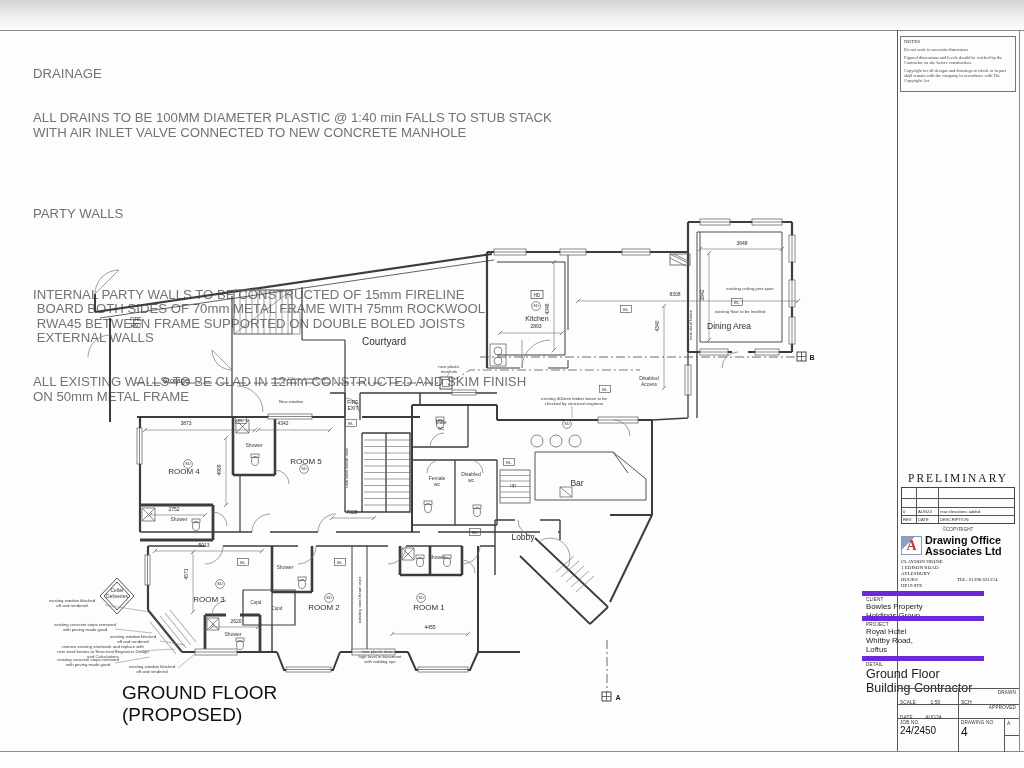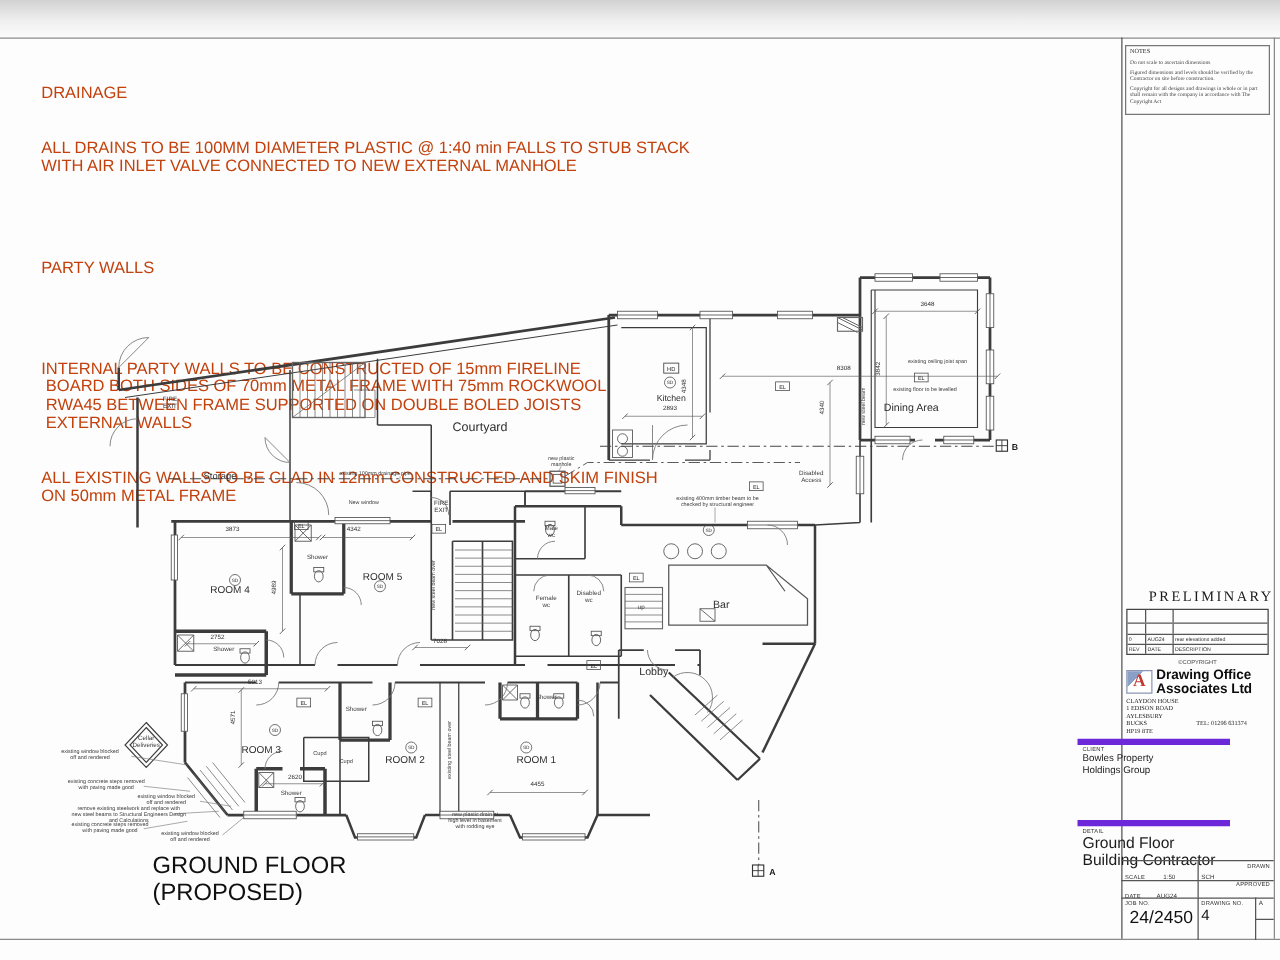--- a/index.html
+++ b/index.html
@@ -4,32 +4,32 @@
 <style>
   html,body{margin:0;padding:0;background:#ffffff;}
   #sheet{position:relative;width:1024px;height:768px;background:#fdfdfd;overflow:hidden;
          font-family:"Liberation Sans",sans-serif;color:#111;}
   #top-band{position:absolute;left:0;top:0;width:1024px;height:30px;
             background:linear-gradient(180deg,#d2d2d2 0%,#efefef 55%,#fbfbfb 100%);}
   .hline{position:absolute;background:#8a8a8a;height:1px;}
   .vline{position:absolute;background:#8a8a8a;width:1px;}
   .tb-line{background:#555;}
   
-  #spec-notes{position:absolute;left:33px;top:38px;font-size:13.2px;line-height:14.6px;color:#c2410c;}
+  #spec-notes{position:absolute;left:33px;top:38px;font-size:13.2px;line-height:14.6px;color:#737373;}
   #spec-notes .grp{margin-bottom:8px;}
   #spec-notes div{white-space:pre;}
   
   #plan-caption{position:absolute;left:122px;top:682px;font-size:19px;line-height:22px;color:#101010;}
   
   .tb-label{font-size:4.6px;color:#333;letter-spacing:.2px;}
   #notes-box{position:absolute;left:900px;top:36px;width:116px;height:56px;border:0.5px solid #777;
              padding:2px 3px;box-sizing:border-box;font-family:"Liberation Serif",serif;}
   #notes-box .t{font-size:5px;margin-bottom:3px;color:#222;}
   #notes-box .p div{font-size:4.4px;line-height:5px;color:#444;margin-bottom:3px;white-space:normal;}
-  #preliminary{position:absolute;left:897px;top:472px;width:122px;text-align:right;
+  #preliminary{position:absolute;left:897px;top:472px;width:122px;text-align:center;
                font-family:"Liberation Serif",serif;font-size:11.5px;letter-spacing:2px;color:#1a1a1a;}
   #rev-table{position:absolute;left:901px;top:487px;width:114px;height:37px;border:0.8px solid #444;
              display:grid;grid-template-rows:1fr 1fr 8px 8px;box-sizing:border-box;}
   #rev-table .r{display:grid;grid-template-columns:14px 22px 1fr;border-top:0.6px solid #555;}
   #rev-table .r:first-child{border-top:none;}
   #rev-table .c{border-left:0.6px solid #555;font-size:4.2px;line-height:7px;padding-left:1px;
                 overflow:hidden;white-space:nowrap;color:#333;}
   #rev-table .c:first-child{border-left:none;}
   #copyright{position:absolute;left:897px;top:527px;width:122px;text-align:center;font-size:4.6px;color:#444;}
   #logo-row{position:absolute;left:901px;top:535px;width:116px;display:flex;align-items:center;gap:3px;}
@@ -43,38 +43,38 @@
   #tel{position:absolute;left:957px;top:577px;font-family:"Liberation Serif",serif;font-size:5px;color:#222;}
   .tb-sec{position:absolute;left:862px;width:122px;border-top:5px solid #6d28d9;padding:1px 0 0 4px;box-sizing:border-box;}
   #sec-client{top:591px;height:25px;}
   #sec-project{top:616px;height:40px;}
   #sec-detail{top:656px;height:32px;}
   .tb-val8 div{font-size:7.8px;line-height:9px;color:#222;}
   #detail-val div{font-size:12.5px;line-height:14px;color:#1b1b1b;}
   #info-grid{position:absolute;left:897px;top:688px;width:122px;height:63px;box-sizing:border-box;border-top:1px solid #555;}
   #info-grid .cell{position:absolute;box-sizing:border-box;}
   .small-val{font-size:5px;color:#333;}
-  #job-val{font-size:14px;color:#111;text-align:center;}
+  #job-val{font-size:10px;color:#111;}
   #dwg-val{font-size:12px;color:#111;}
   svg text{font-family:"Liberation Sans",sans-serif;}
 </style>
 </head>
 <body>
 
 <div id="sheet">
   <div id="top-band"></div>
   <div class="hline" style="left:0;top:30px;width:1024px;"></div>
   <div class="hline" style="left:0;top:751px;width:1024px;"></div>
   <div class="vline tb-line" style="left:897px;top:30px;height:721px;"></div>
   <div class="vline" style="left:1019px;top:30px;height:721px;"></div>
 
   <div id="spec-notes">
     <div class="grp">
       <div>DRAINAGE</div>
-      <div><div>ALL DRAINS TO BE 100MM DIAMETER PLASTIC @ 1:40 min FALLS TO STUB STACK</div><div>WITH AIR INLET VALVE CONNECTED TO NEW EXTERNAL MANHOLE</div></div>
+      <div><div>ALL DRAINS TO BE 100MM DIAMETER PLASTIC @ 1:40 min FALLS TO STUB STACK</div><div>WITH AIR INLET VALVE CONNECTED TO NEW CONCRETE MANHOLE</div></div>
     </div>
     <div class="grp">
       <div>PARTY WALLS</div>
     </div>
     <div class="grp">
       <div><div>INTERNAL PARTY WALLS TO BE CONSTRUCTED OF 15mm FIRELINE</div><div> BOARD BOTH SIDES OF 70mm METAL FRAME WITH 75mm ROCKWOOL</div><div> RWA45 BETWEEN FRAME SUPPORTED ON DOUBLE BOLED JOISTS</div><div> EXTERNAL WALLS</div></div>
       <div><div>ALL EXISTING WALLS TO BE CLAD IN 12mm CONSTRUCTED AND SKIM FINISH</div><div>ON 50mm METAL FRAME</div></div>
     </div>
   </div>
 
@@ -465,20 +465,28 @@
     </div>
   <div id="tel">TEL: 01296 631374</div>
 
   <div class="tb-sec" id="sec-client">
     <div class="tb-label">CLIENT</div>
     <div class="tb-val8">
         <div>Bowles Property</div>
         <div>Holdings Group</div>
       </div>
   </div>
+  <div class="tb-sec" id="sec-project">
+    <div class="tb-label">PROJECT</div>
+    <div class="tb-val8">
+        <div>Royal Hotel</div>
+        <div>Whitby Road,</div>
+        <div>Loftus</div>
+      </div>
+  </div>
   <div class="tb-sec" id="sec-detail">
     <div class="tb-label">DETAIL</div>
     <div id="detail-val">
         <div>Ground Floor</div>
         <div>Building Contractor</div>
       </div>
   </div>
 
   <div id="info-grid">
     <div class="vline tb-line" style="left:61px;top:0;height:29px;"></div>

